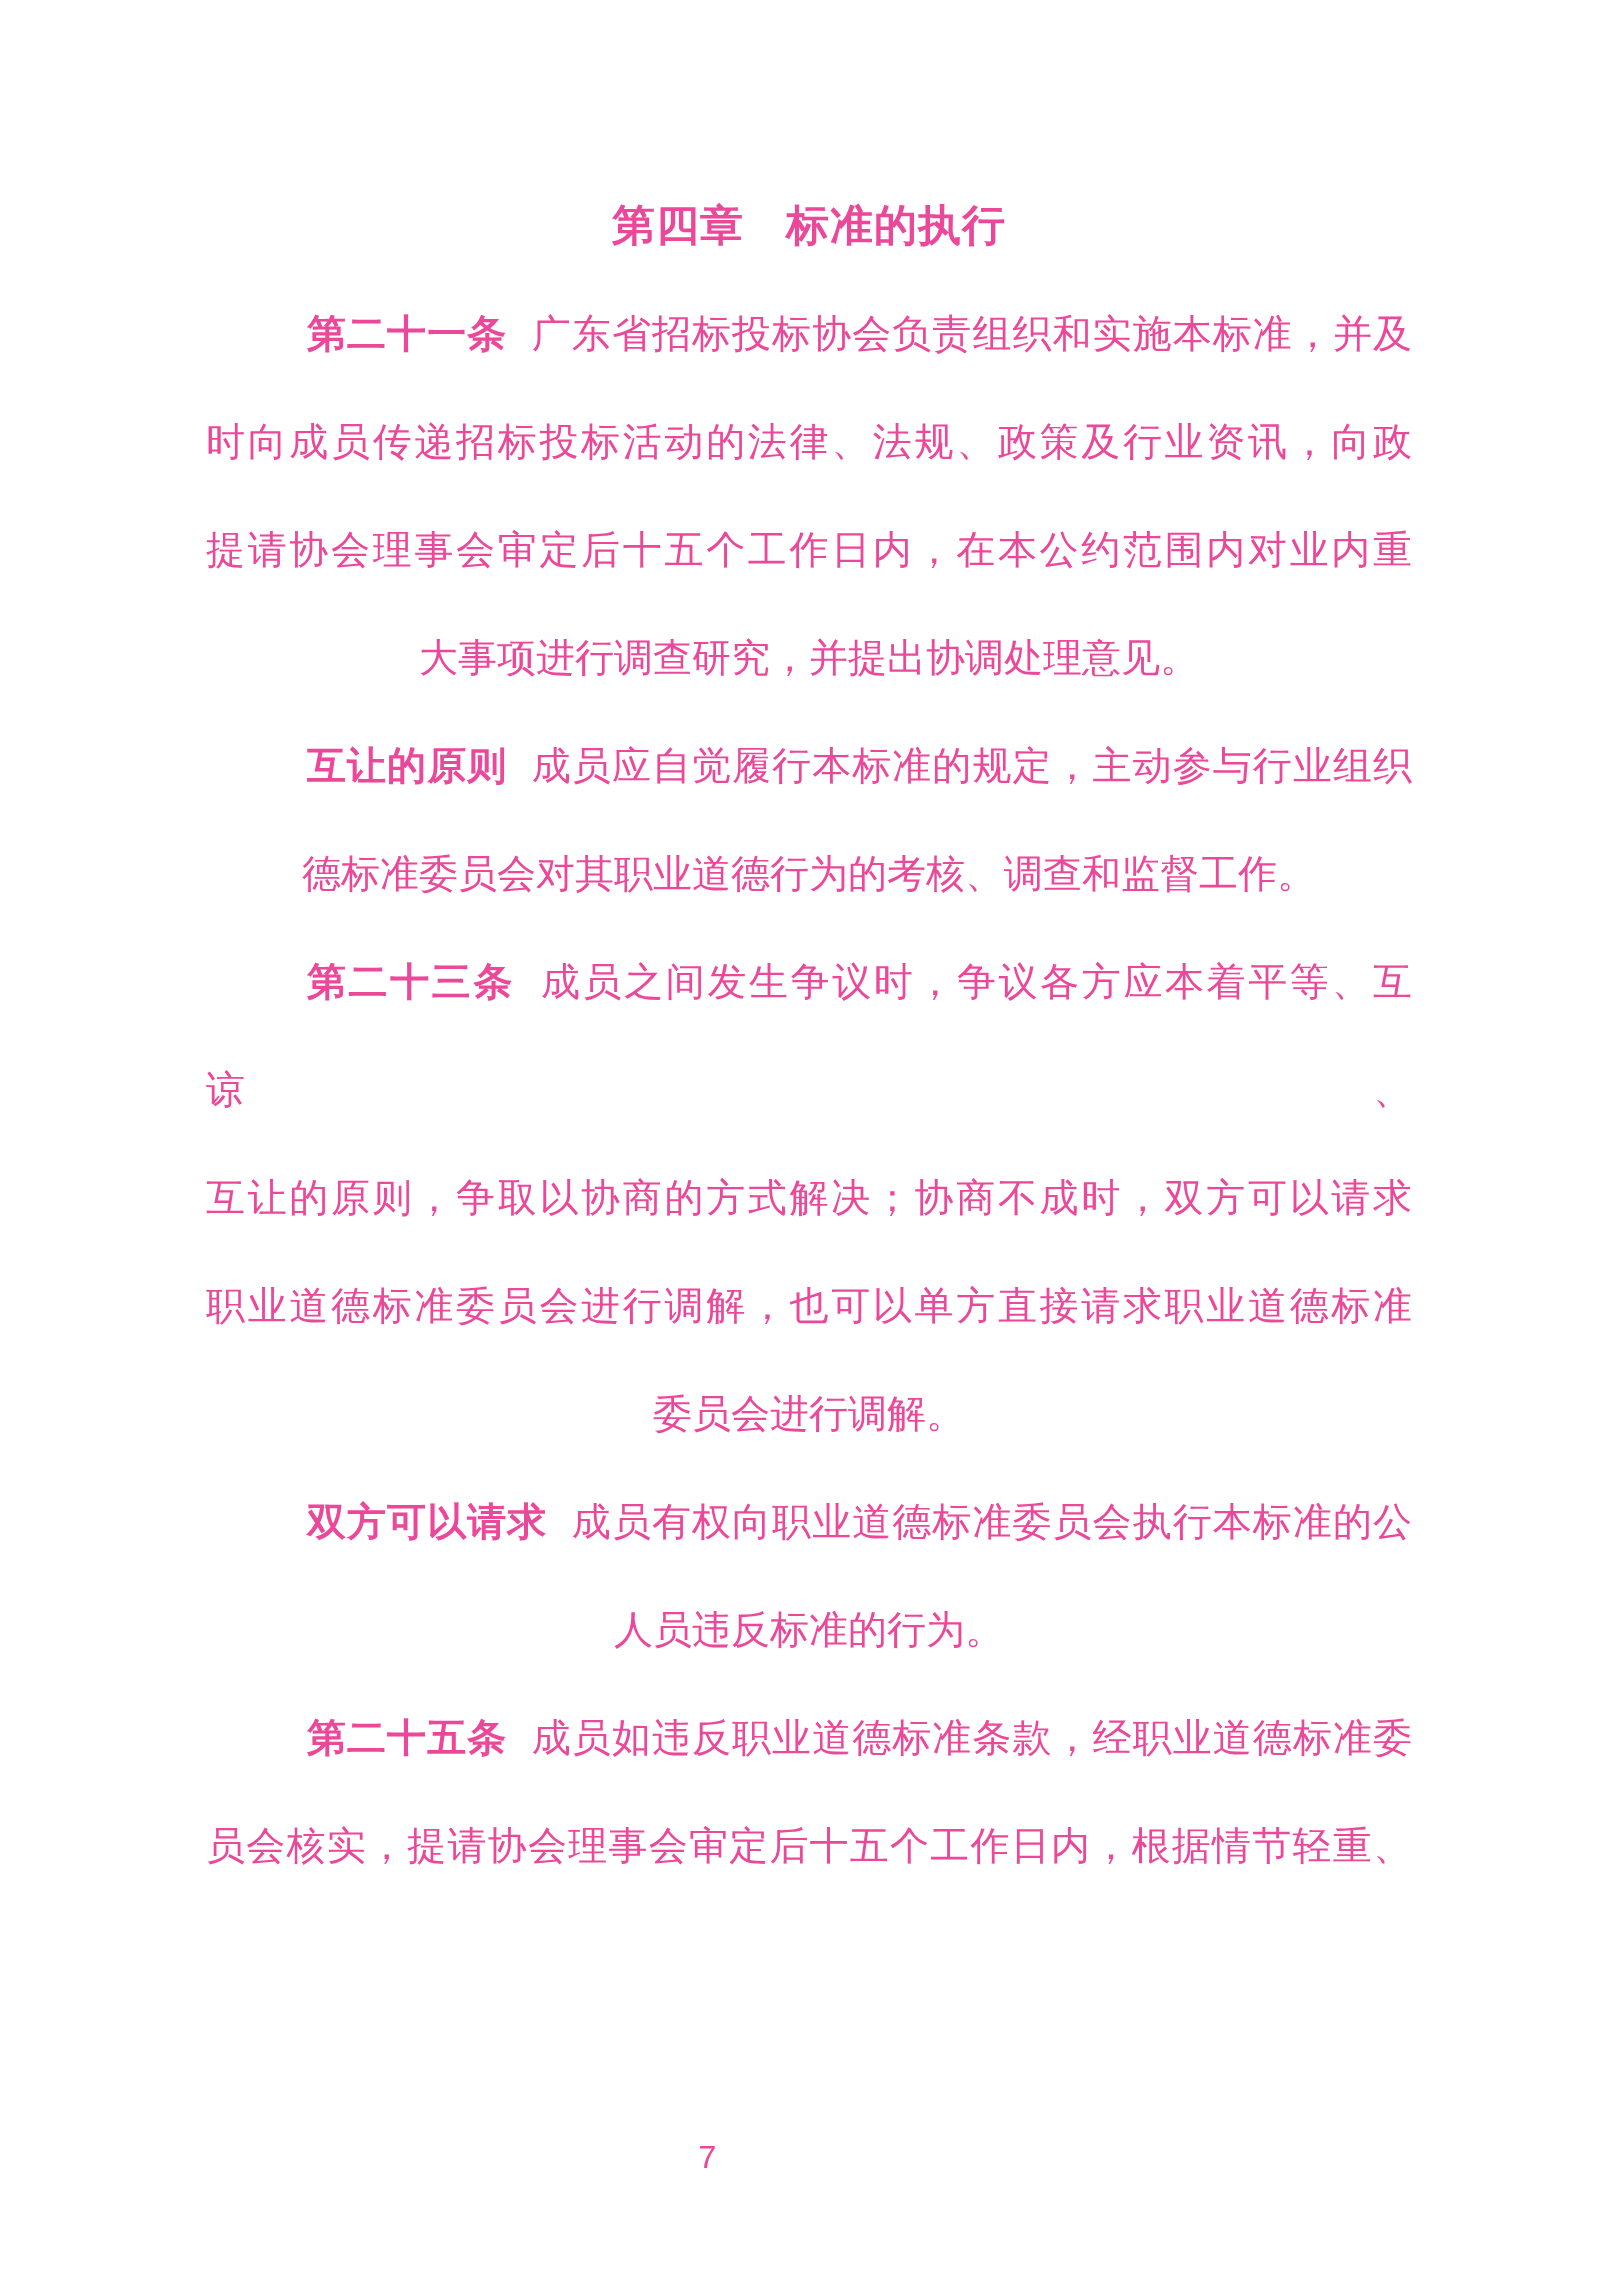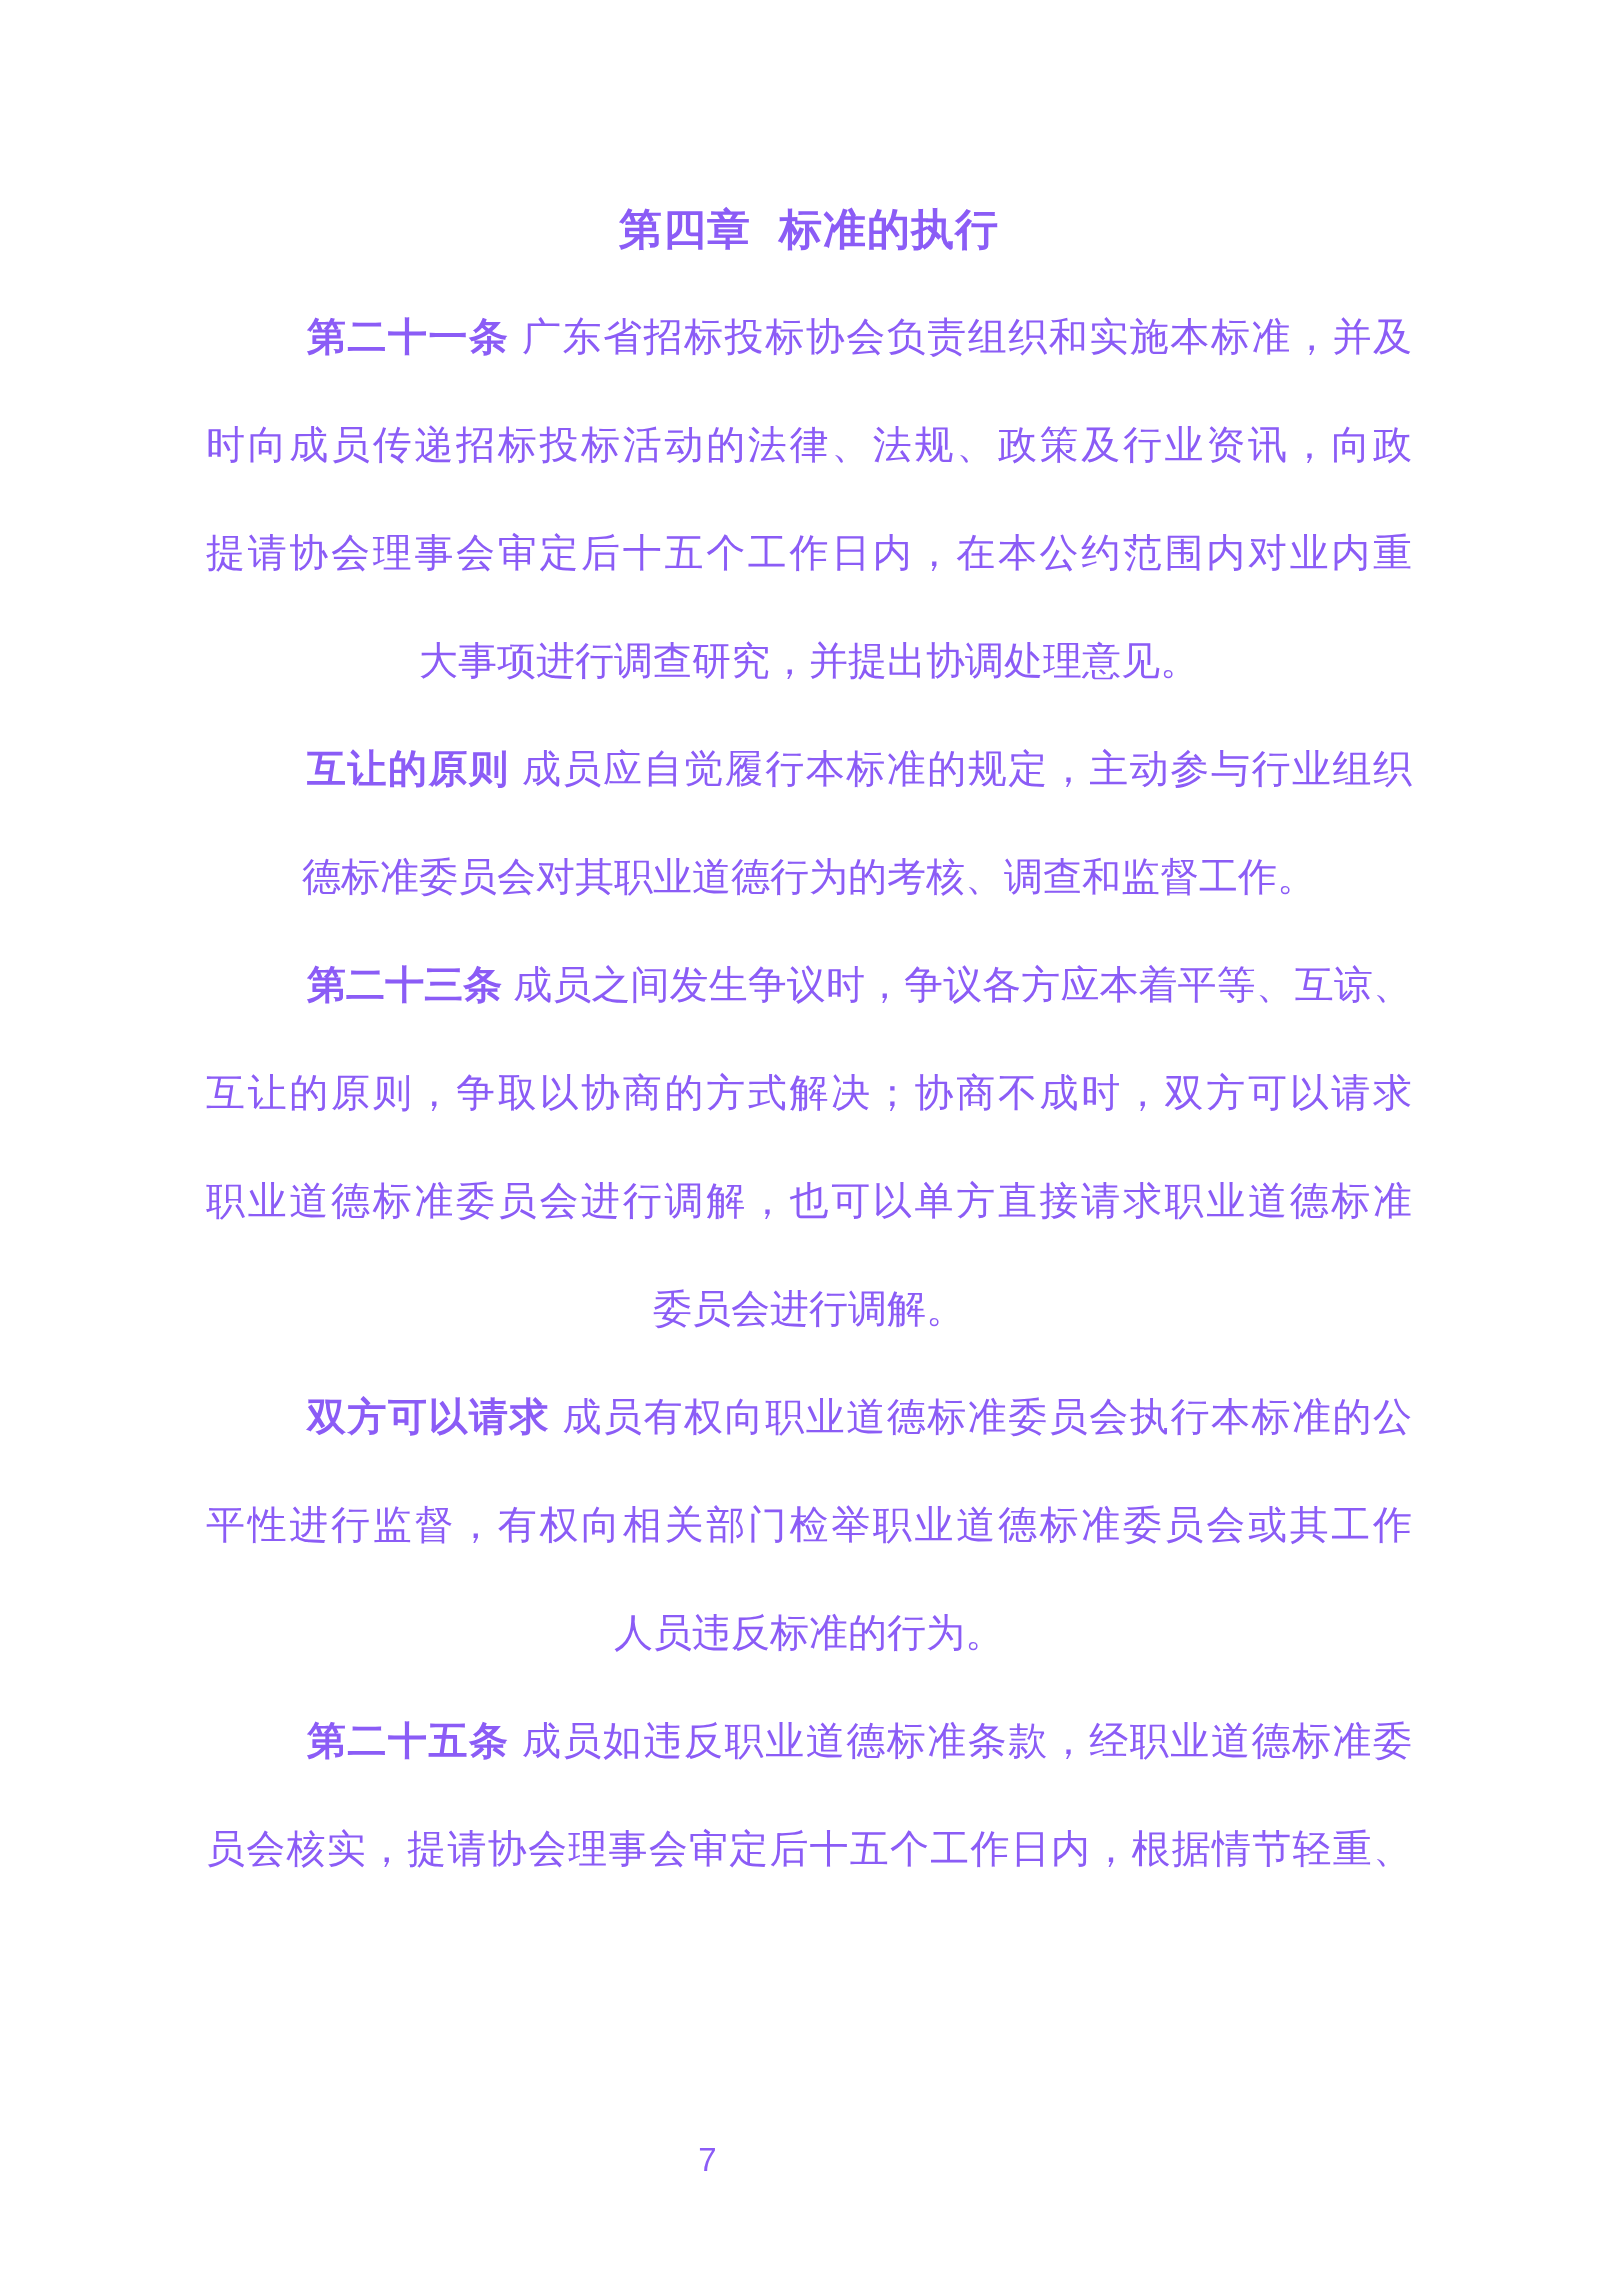--- a/index.html
+++ b/index.html
@@ -5,22 +5,22 @@
   html, body {
     margin: 0;
     padding: 0;
     background: #ffffff;
   }
   .page {
     position: relative;
     width: 1415px;
     height: 2293px;
     background: #ffffff;
-    color: #8b5cf6;
-    font-family: Liberation Sans, sans-serif;
+    color: #ec4899;
+    font-family: Liberation Mono, monospace;
     overflow: hidden;
   }
   .content {
     position: absolute;
     left: 206px;
     top: 175px;
     width: 1206px;
   }
   .doc-title {
     font-size: 43px;
@@ -69,21 +69,20 @@
         <div class="line justify"><span>时向成员传递招标投标活动的法律、法规、政策及行业资讯，向政</span></div>
         <div class="line justify"><span>提请协会理事会审定后十五个工作日内，在本公约范围内对业内重</span></div>
         <div class="line"><span>大事项进行调查研究，并提出协调处理意见。</span></div>
         <div class="line justify indent"><span class="term">互让的原则</span><span> 成员应自觉履行本标准的规定，主动参与行业组织</span></div>
         <div class="line"><span>德标准委员会对其职业道德行为的考核、调查和监督工作。</span></div>
         <div class="line justify indent"><span class="term">第二十三条</span><span> 成员之间发生争议时，争议各方应本着平等、互谅、</span></div>
         <div class="line justify"><span>互让的原则，争取以协商的方式解决；协商不成时，双方可以请求</span></div>
         <div class="line justify"><span>职业道德标准委员会进行调解，也可以单方直接请求职业道德标准</span></div>
         <div class="line"><span>委员会进行调解。</span></div>
         <div class="line justify indent"><span class="term">双方可以请求</span><span> 成员有权向职业道德标准委员会执行本标准的公</span></div>
-        <div class="line justify"><span>平性进行监督，有权向相关部门检举职业道德标准委员会或其工作</span></div>
         <div class="line"><span>人员违反标准的行为。</span></div>
         <div class="line justify indent"><span class="term">第二十五条</span><span> 成员如违反职业道德标准条款，经职业道德标准委</span></div>
         <div class="line justify"><span>员会核实，提请协会理事会审定后十五个工作日内，根据情节轻重、</span></div>
       </div>
   </div>
   <div class="page-number">7</div>
 </div>
 
 
 </body></html>

